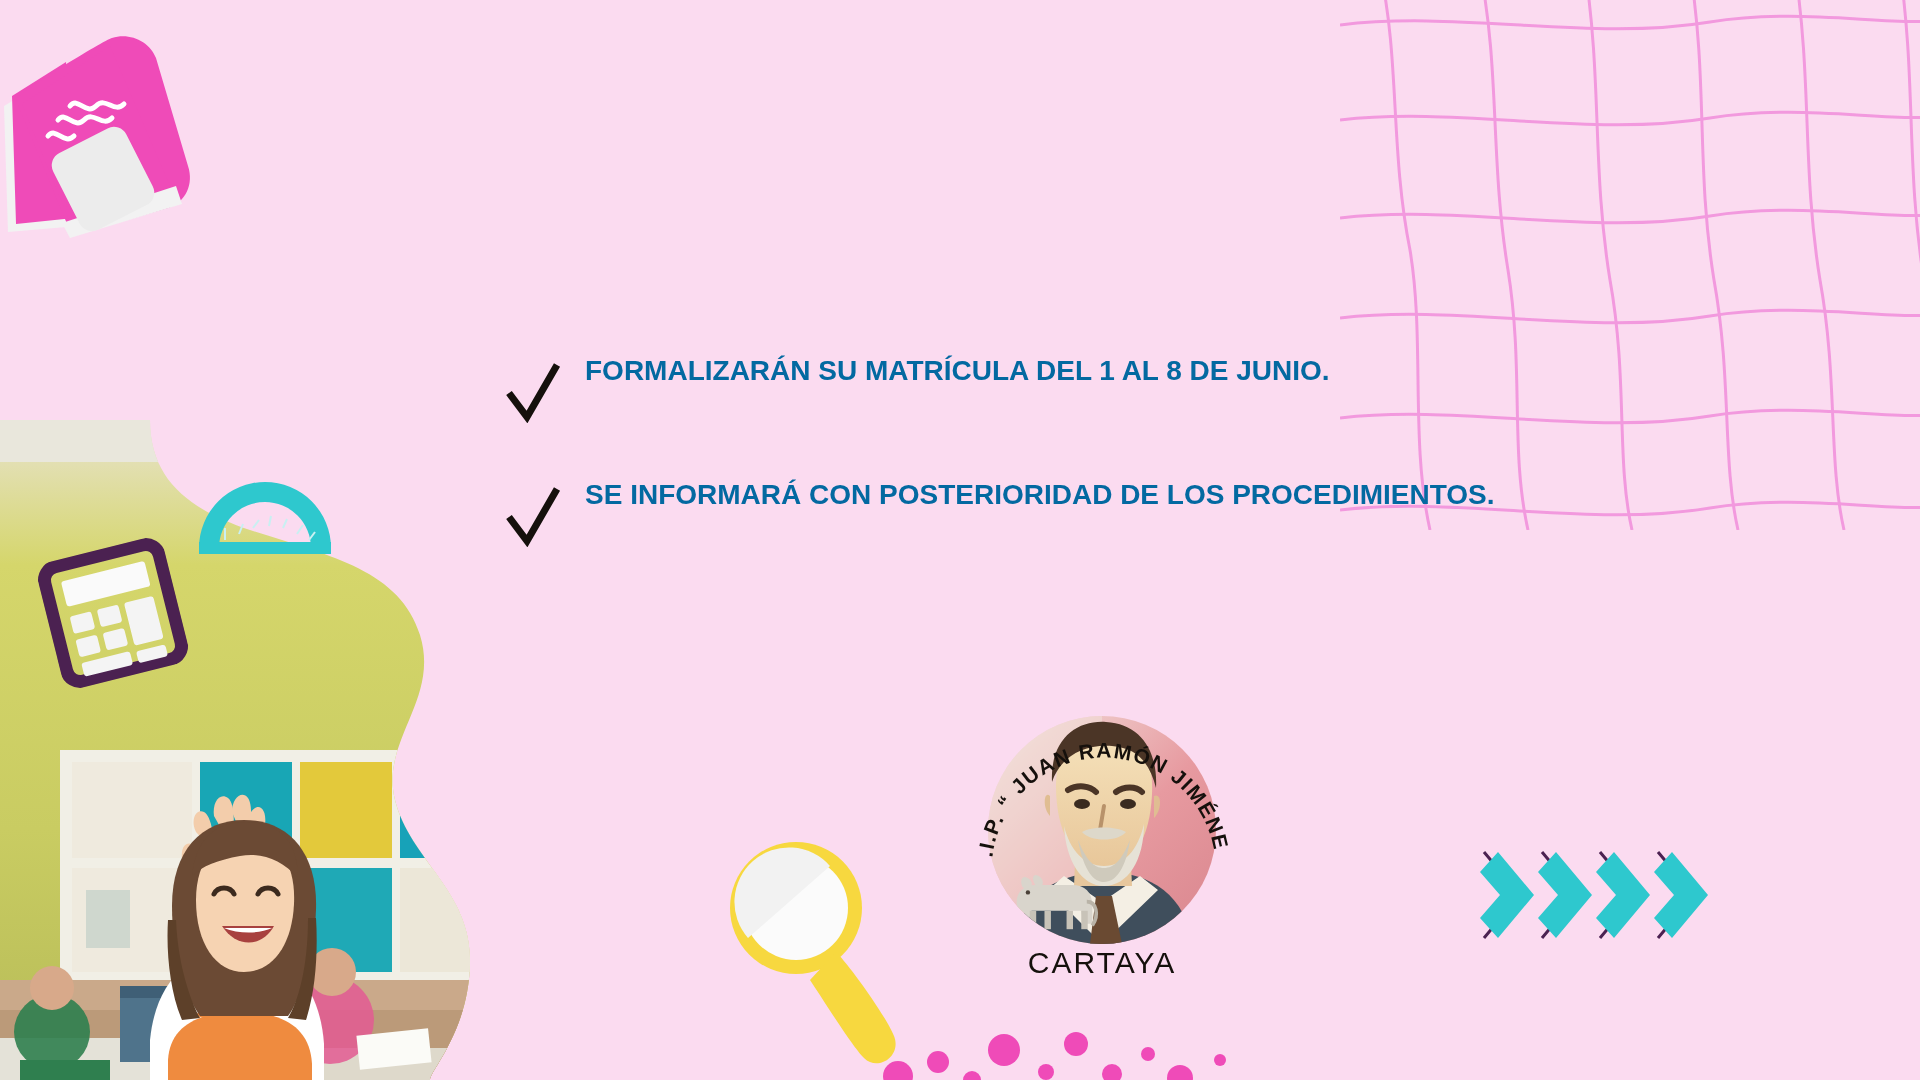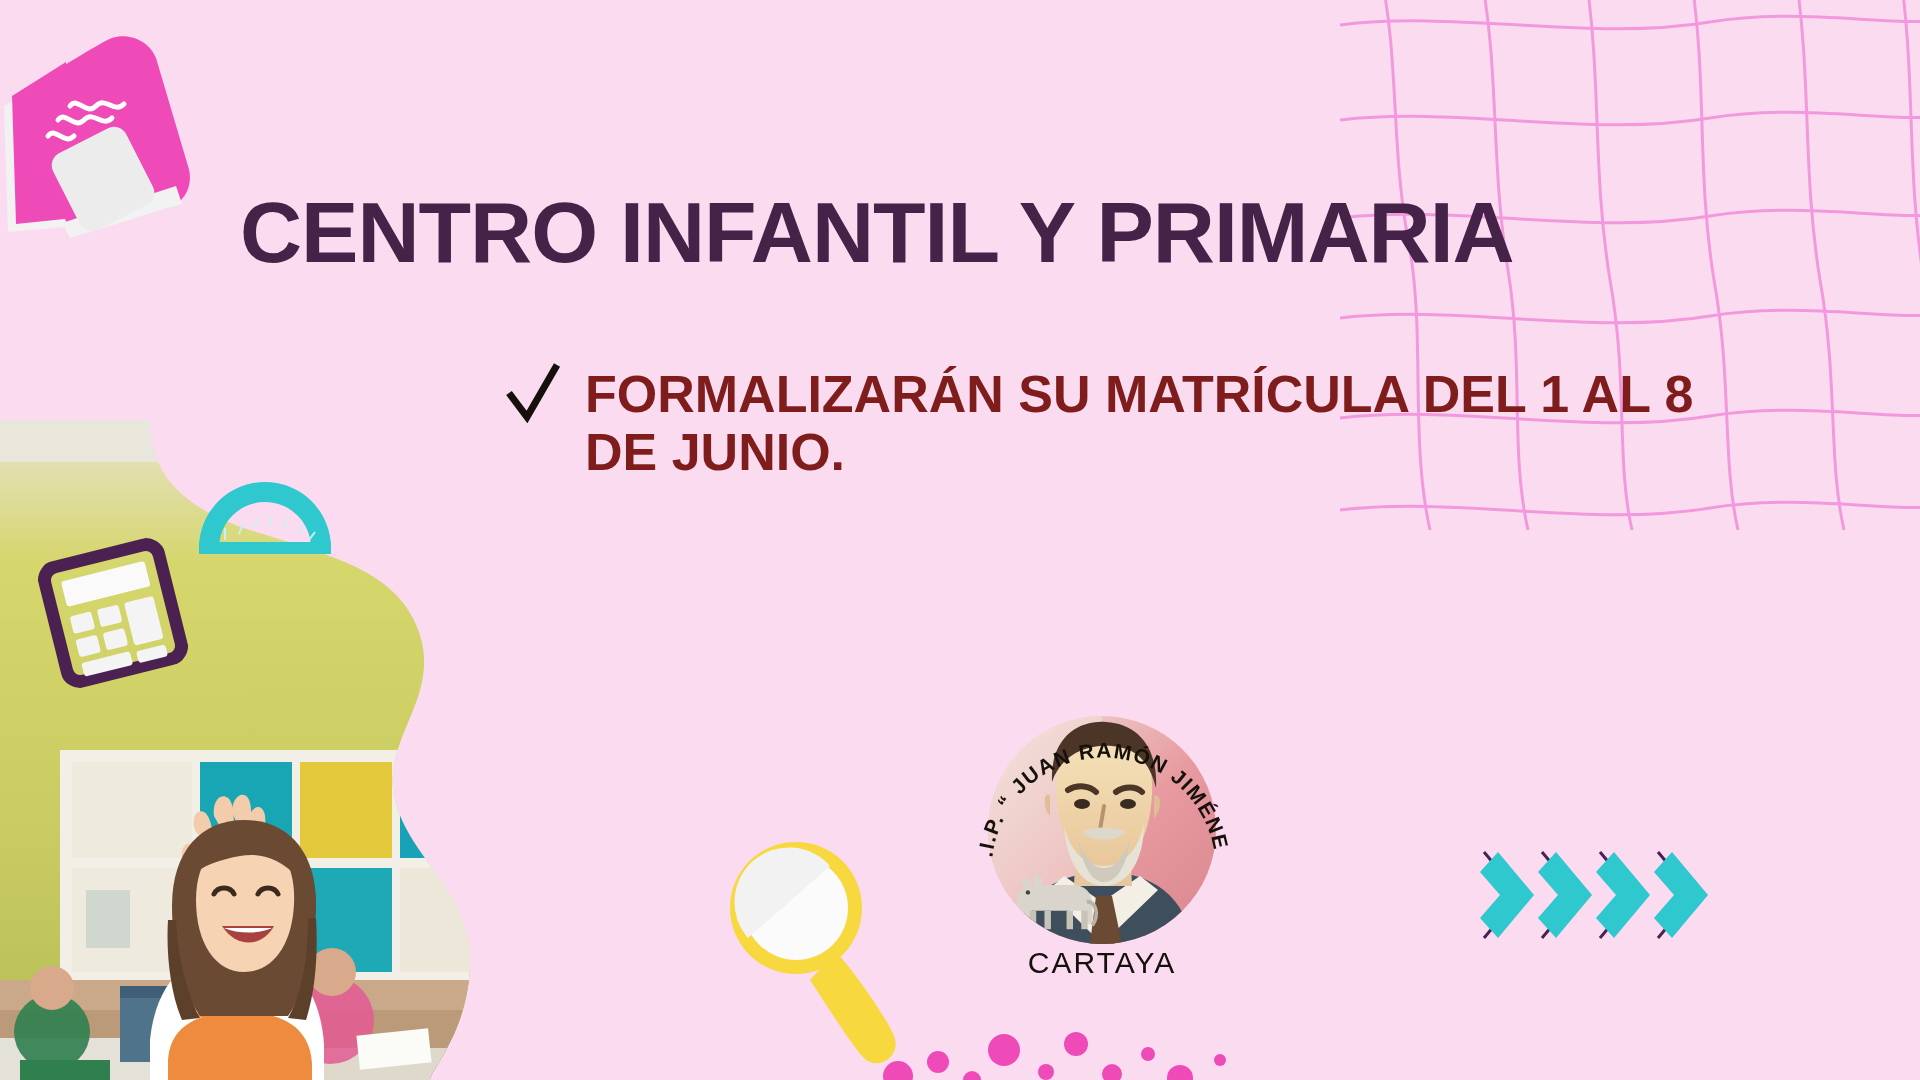--- a/index.html
+++ b/index.html
@@ -30,27 +30,26 @@
   }
 
   
   .bullets{position:absolute;left:505px;top:355px;width:1230px;}
   .bullet{display:flex;align-items:flex-start;margin-bottom:56px;}
   .check{
     width:56px;flex:0 0 56px;margin-right:24px;margin-top:8px;
     color:#16130f;
   }
   .bullet-text{
-    color:#7f1d1d;
+    color:#0369a1;
     font-weight:bold;
-    font-size:52px;
+    font-size:28px;
     line-height:1.12;
     letter-spacing:0px;
     text-transform:uppercase;
-    margin-top:10px;
   }
 
   
   .book{position:absolute;left:0px;top:18px;width:215px;height:220px;}
 
   
   .photo-wrap{position:absolute;left:0px;top:420px;width:580px;height:660px;}
   .blob{position:absolute;inset:0;}
 
   
@@ -100,31 +99,37 @@
       <path d="M62 205 L176 168 L182 186 L70 220 Z" fill="#f2f2f2"></path>
       <g stroke="#ffffff" stroke-width="5" fill="none" stroke-linecap="round">
         <path d="M58 102 C 66 92, 74 112, 84 102 C 94 92, 102 110, 112 100"></path>
         <path d="M70 88 C 78 78, 86 98, 96 88 C 106 78, 114 96, 124 86"></path>
         <path d="M48 118 C 56 108, 64 128, 74 118"></path>
       </g>
       <rect x="62" y="118" width="82" height="86" rx="14" transform="rotate(-27 103 161)" fill="#ececec"></rect>
     </g>
   </svg>
 
-  <h1 class="title"><br><span>CENTRO INFANTIL Y PRIMARIA</span></h1>
+  <h1 class="title"><br></h1>
 
   <div class="bullets">
 
     <div class="bullet">
       <svg class="check" viewBox="0 0 56 60">
         <path d="M4 30 L22 54 L52 2" stroke="#15100c" stroke-width="7" fill="none" stroke-linecap="butt"></path>
       </svg>
       <div class="bullet-text">FORMALIZARÁN SU MATRÍCULA DEL 1 AL 8 DE JUNIO.</div>
     </div>
 
+    <div class="bullet">
+      <svg class="check" viewBox="0 0 56 60">
+        <path d="M4 30 L22 54 L52 2" stroke="#15100c" stroke-width="7" fill="none" stroke-linecap="butt"></path>
+      </svg>
+      <div class="bullet-text">SE INFORMARÁ CON POSTERIORIDAD DE LOS PROCEDIMIENTOS.</div>
+    </div>
 
   </div>
 
   <div class="photo-wrap">
     <svg class="blob" viewBox="0 0 580 660" preserveAspectRatio="none">
       <defs>
         <clipPath id="blobclip">
           <path d="M0 0 L150 0 C 150 60, 190 90, 250 110 C 330 136, 400 150, 420 215 C 440 280, 380 320, 395 380 C 410 440, 470 470, 470 540 C 470 610, 430 650, 430 660 L0 660 Z"></path>
         </clipPath>
         <linearGradient id="wallg" x1="0" y1="0" x2="0" y2="1">

